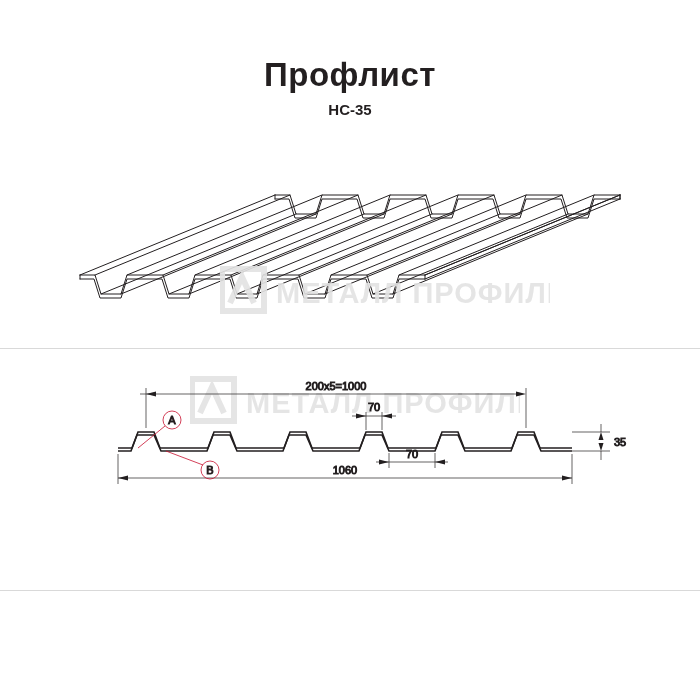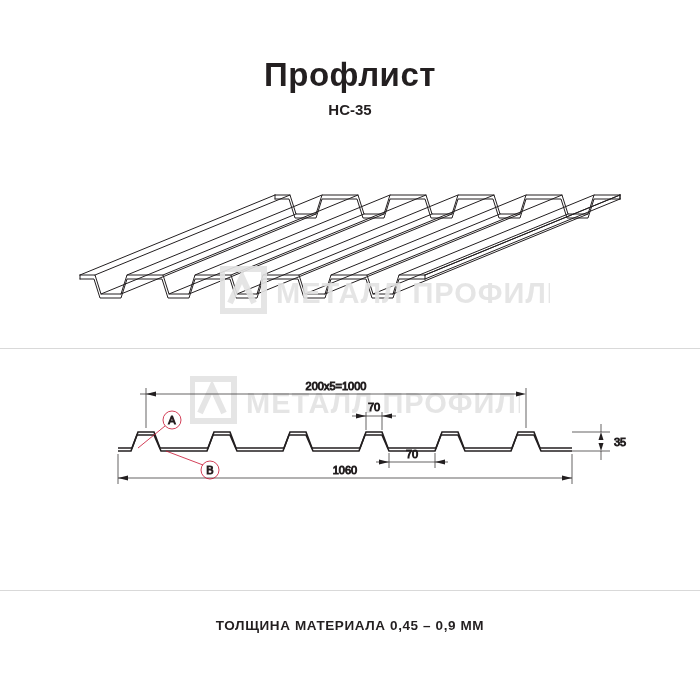--- a/index.html
+++ b/index.html
@@ -271,15 +271,14 @@
           <path d="M123,93 L86,79"></path>
         </g>
         <text class="callout-text" x="130" y="102" text-anchor="middle">B</text>
 
       </g>
     </svg>
   </div>
 
   <div class="divider2"></div>
 
-  <div class="footer-note">ТОЛЩИНА МАТЕРИАЛА 0,45 – 0,9 ММ</div>
 
 </div>
 
 </body></html>

